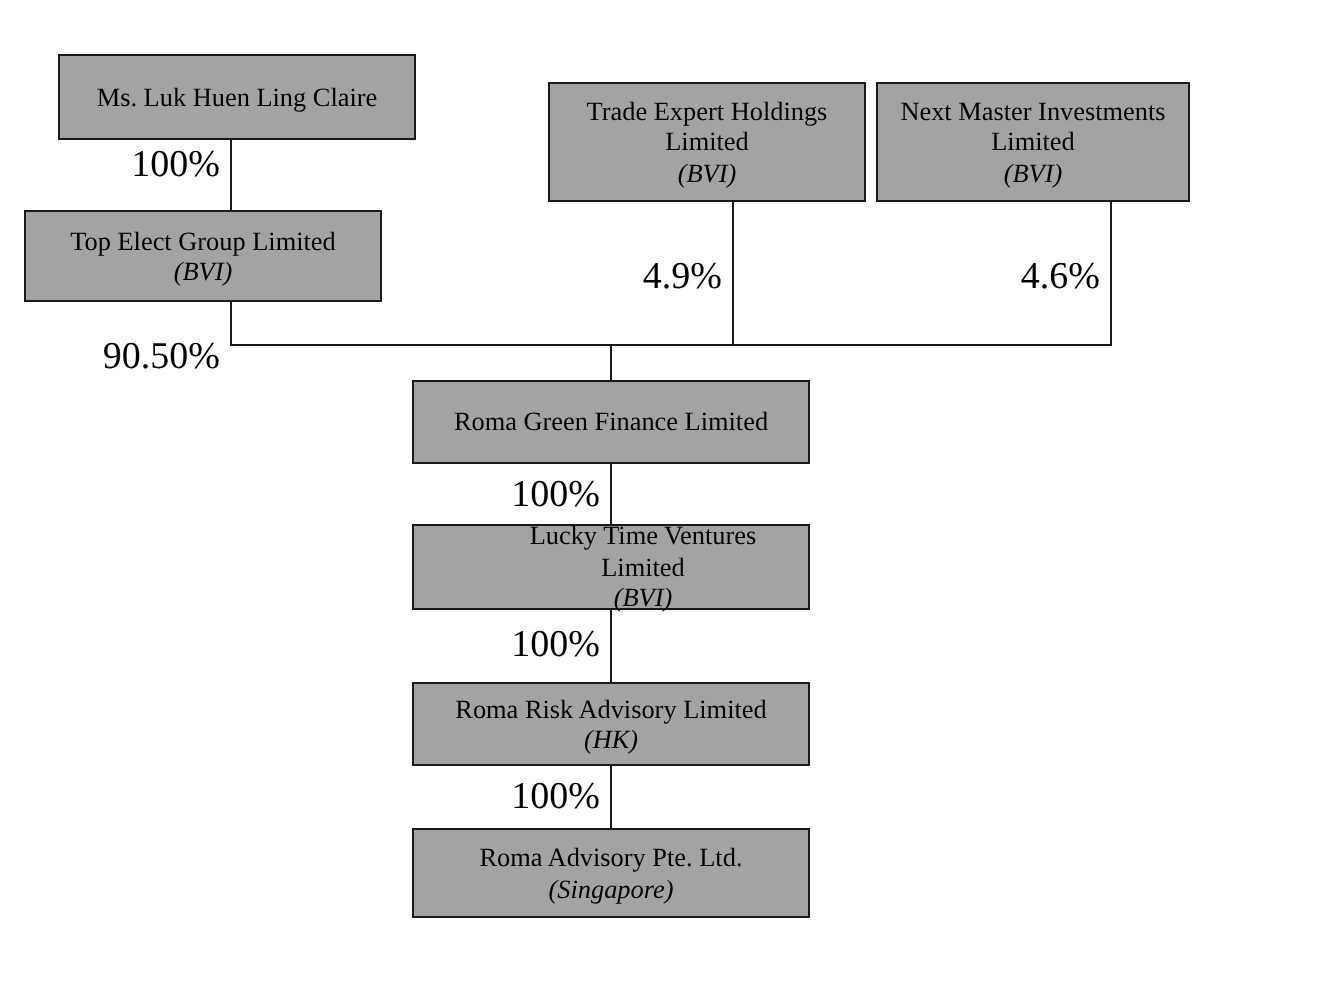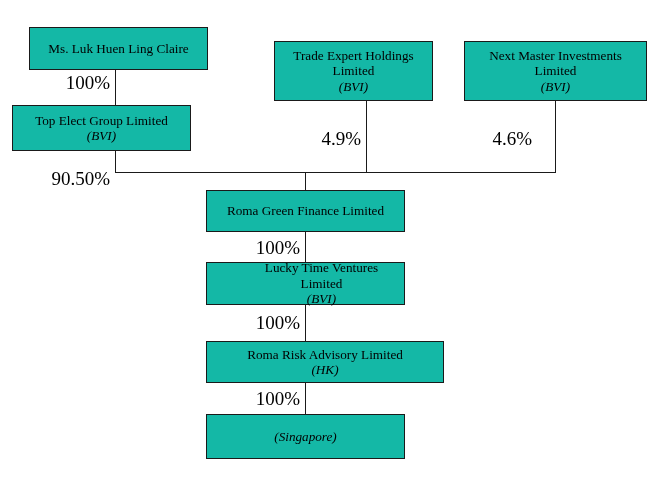--- a/index.html
+++ b/index.html
@@ -17,21 +17,21 @@
     width: 670px;
     height: 500px;
     background: #ffffff;
     overflow: hidden;
   }
   
   .node {
     position: absolute;
     box-sizing: border-box;
     border: 1px solid #1a1a1a;
-    background: #14b8a6;
+    background: #a3a3a3;
     display: flex;
     flex-direction: column;
     align-items: center;
     justify-content: center;
     text-align: center;
     line-height: 1.17;
     padding: 2px 4px;
   }
   .node-name {
     font-size: 13.2px;
@@ -85,21 +85,21 @@
   <div class="conn-v" style="left:305px; top:304px; height:38px;"></div>
 
   <div class="conn-v" style="left:305px; top:382px; height:33px;"></div>
 
   <div class="pct" style="left:20px; top:73px; width:90px;">100%</div>
 
   <div class="pct" style="left:10px; top:152px; width:100px;margin-top:17px;">90.50%</div>
 
   <div class="pct" style="left:271px; top:129px; width:90px;">4.9%</div>
 
-  <div class="pct" style="left:442px; top:129px; width:90px;">4.6%</div>
+  <div class="pct" style="left:460px; top:129px; width:90px;">4.6%</div>
 
   <div class="pct" style="left:210px; top:238px; width:90px;">100%</div>
 
   <div class="pct" style="left:210px; top:313px; width:90px;">100%</div>
 
   <div class="pct" style="left:210px; top:389px; width:90px;">100%</div>
 
   <div class="node" style="left:29px; top:27px; width:179px; height:43px;">
     <div class="node-name">Ms. Luk Huen Ling Claire</div>
   </div>
@@ -108,37 +108,38 @@
     <div class="node-name">Top Elect Group Limited</div>
     <div class="node-juris">(BVI)</div>
   </div>
 
   <div class="node" style="left:274px; top:41px; width:159px; height:60px;">
     <div class="node-name">Trade Expert Holdings
 Limited</div>
     <div class="node-juris">(BVI)</div>
   </div>
 
-  <div class="node" style="left:464px; top:41px; width:183px; height:60px;">
+  <div class="node" style="left:438px; top:41px; width:157px; height:60px;">
     <div class="node-name">Next Master Investments
 Limited</div>
     <div class="node-juris">(BVI)</div>
   </div>
 
   <div class="node" style="left:206px; top:190px; width:199px; height:42px;gap:29px;">
     <div class="node-name">Roma Green Finance Limited</div>
   </div>
 
   <div class="node" style="left:206px; top:262px; width:199px; height:43px;padding-left:36px;">
     <div class="node-name">Lucky Time Ventures Limited</div>
     <div class="node-juris">(BVI)</div>
   </div>
 
-  <div class="node" style="left:206px; top:341px; width:238px; height:42px;">
+  <div class="node" style="left:206px; top:341px; width:199px; height:42px;">
     <div class="node-name">Roma Risk Advisory Limited</div>
     <div class="node-juris">(HK)</div>
   </div>
 
   <div class="node" style="left:206px; top:414px; width:199px; height:45px;">
+    <div class="node-name">Roma Advisory Pte. Ltd.</div>
     <div class="node-juris">(Singapore)</div>
   </div>
 
 </div>
 
 </body></html>

